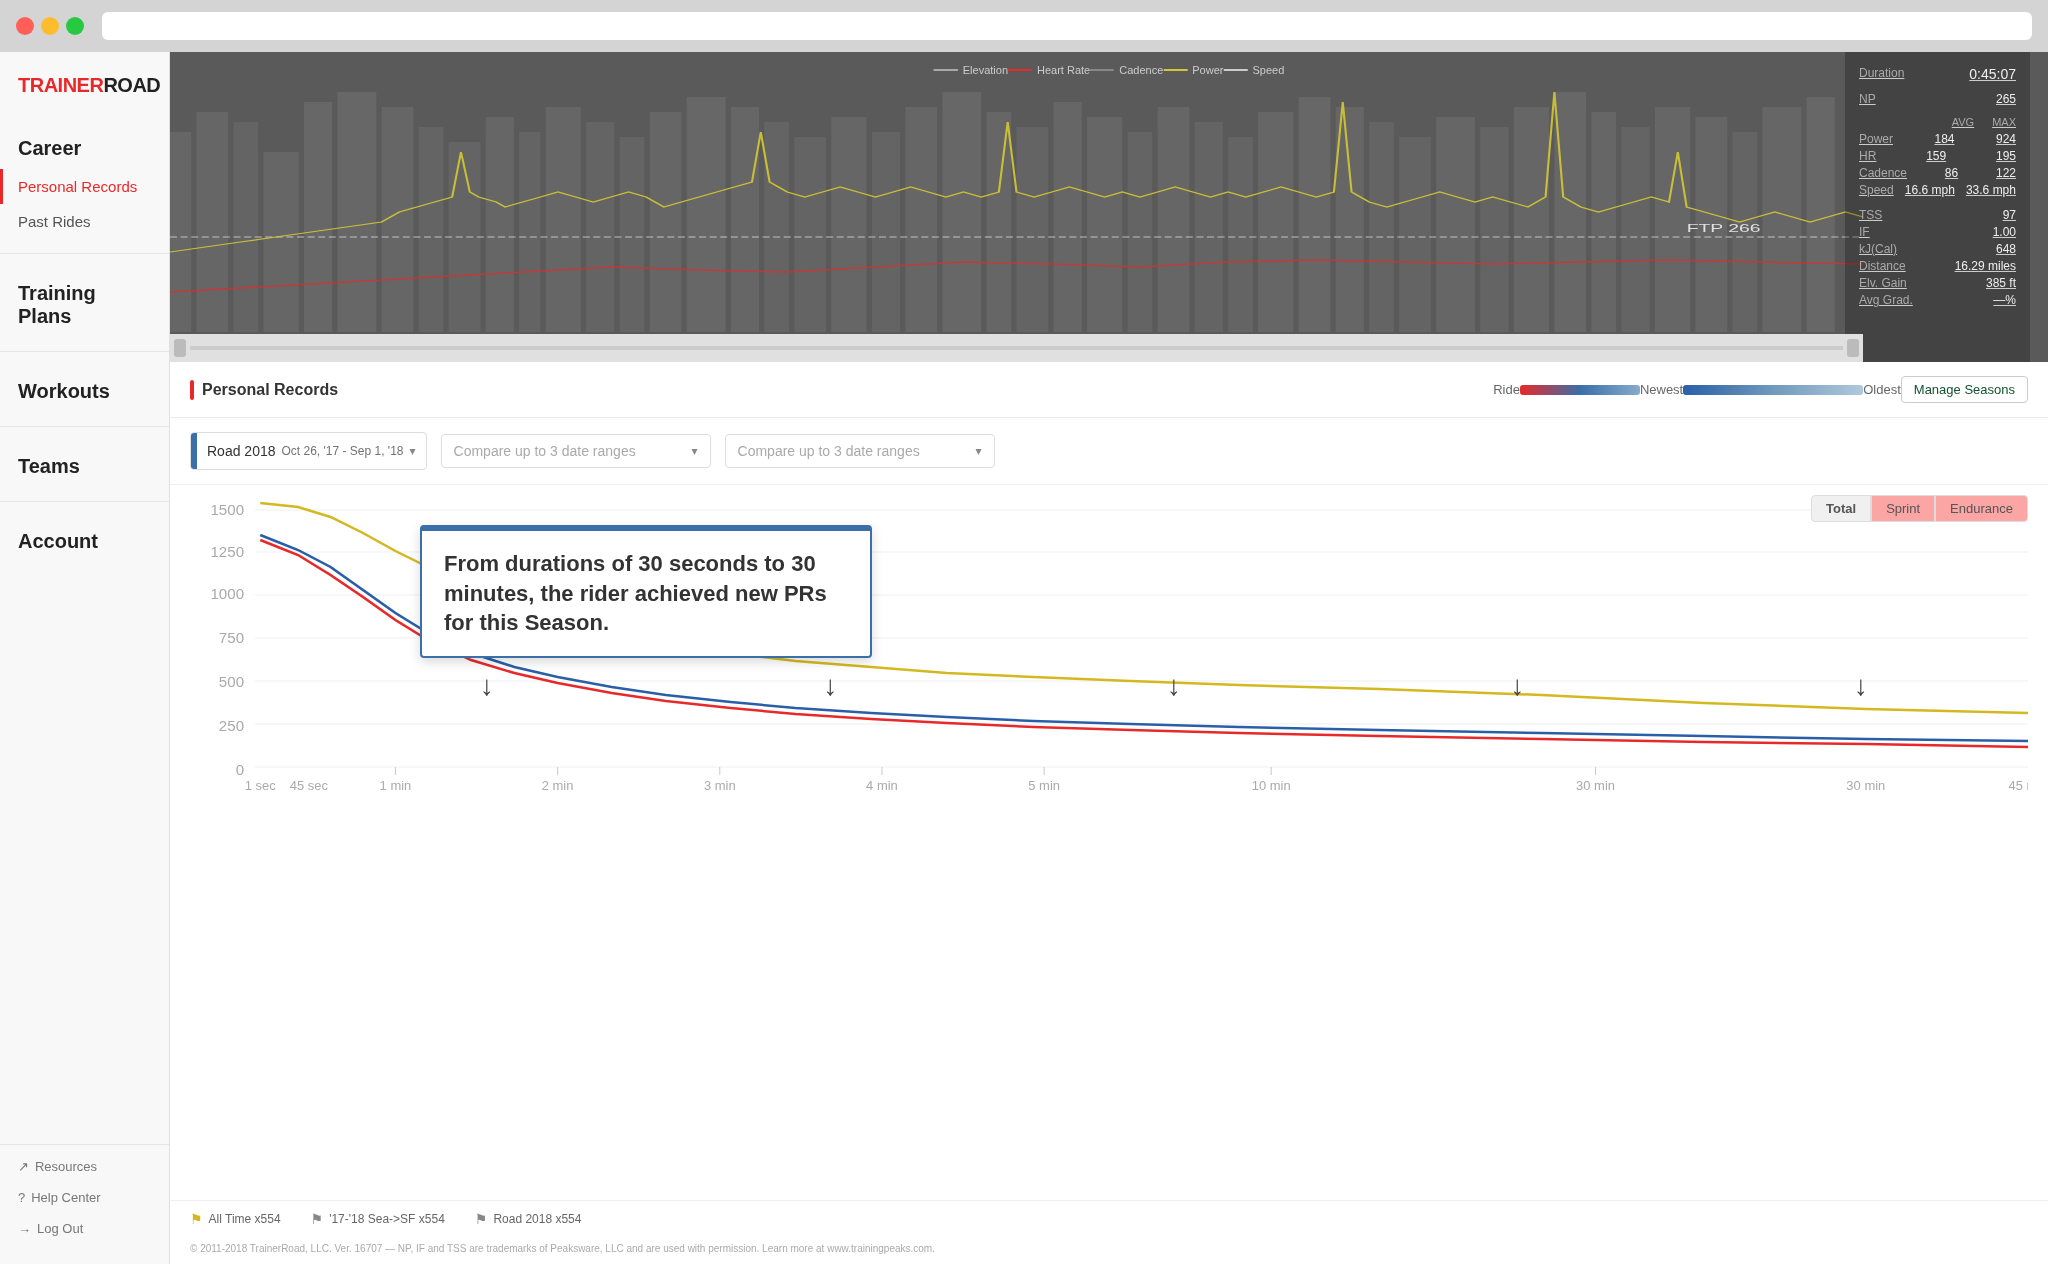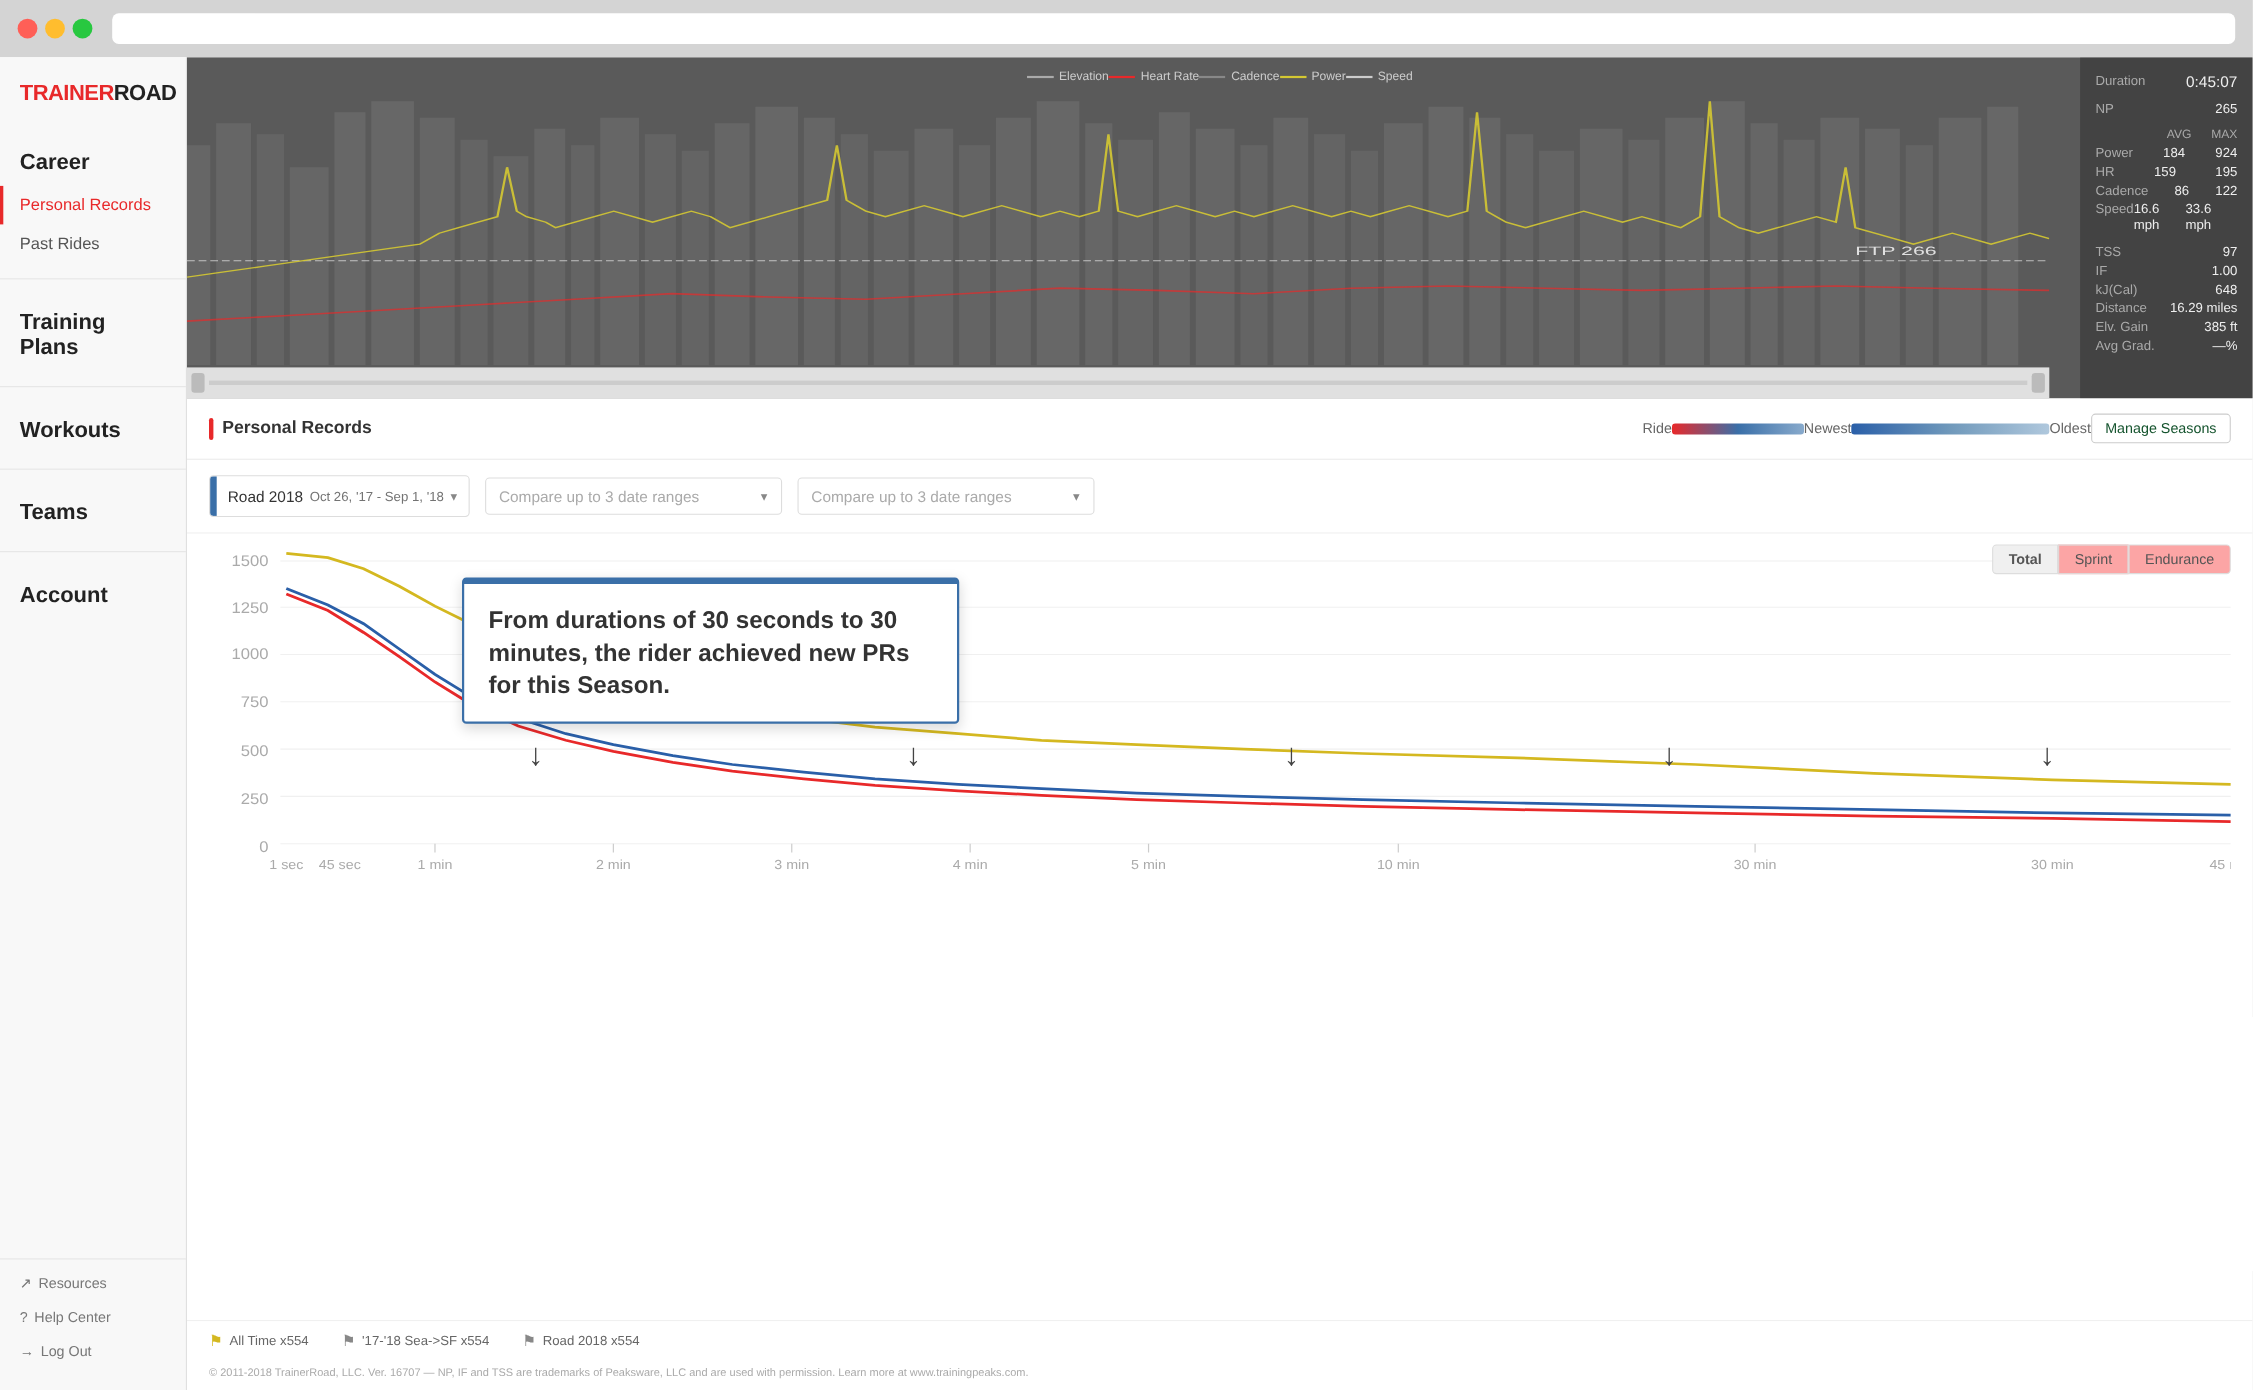--- a/index.html
+++ b/index.html
@@ -124,27 +124,28 @@
       gap: 5px;
       font-size: 11px;
       color: #ccc;
     }
     .legend-line {
       width: 24px;
       height: 2px;
     }
     .chart-stats {
       position: absolute;
-      right: 0;
+      right: 18px;
       top: 0;
-      width: 157px;
+      width: 185px;
       height: 100%;
       background: rgba(0,0,0,0.25);
       padding: 14px 14px;
       color: #ccc;
+      text-decoration: underline;
     }
     .stat-row {
       display: flex;
       justify-content: space-between;
       font-size: 12px;
       margin-bottom: 3px;
     }
     .stat-label { color: #aaa; }
     .stat-value { color: #eee; }
     .stat-header-row {

